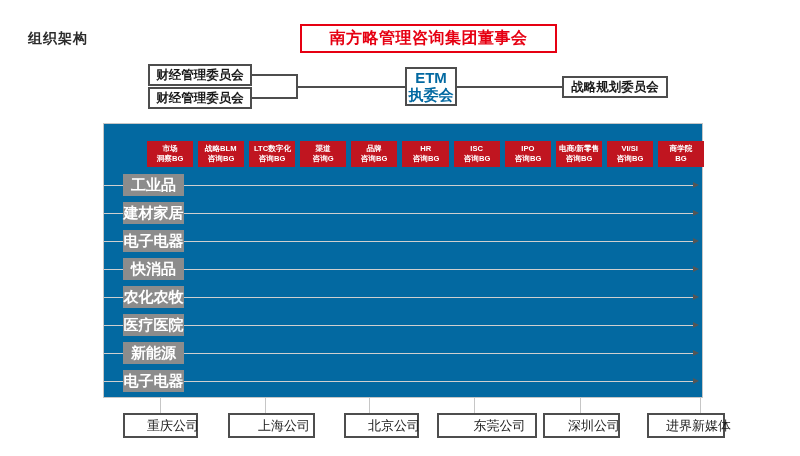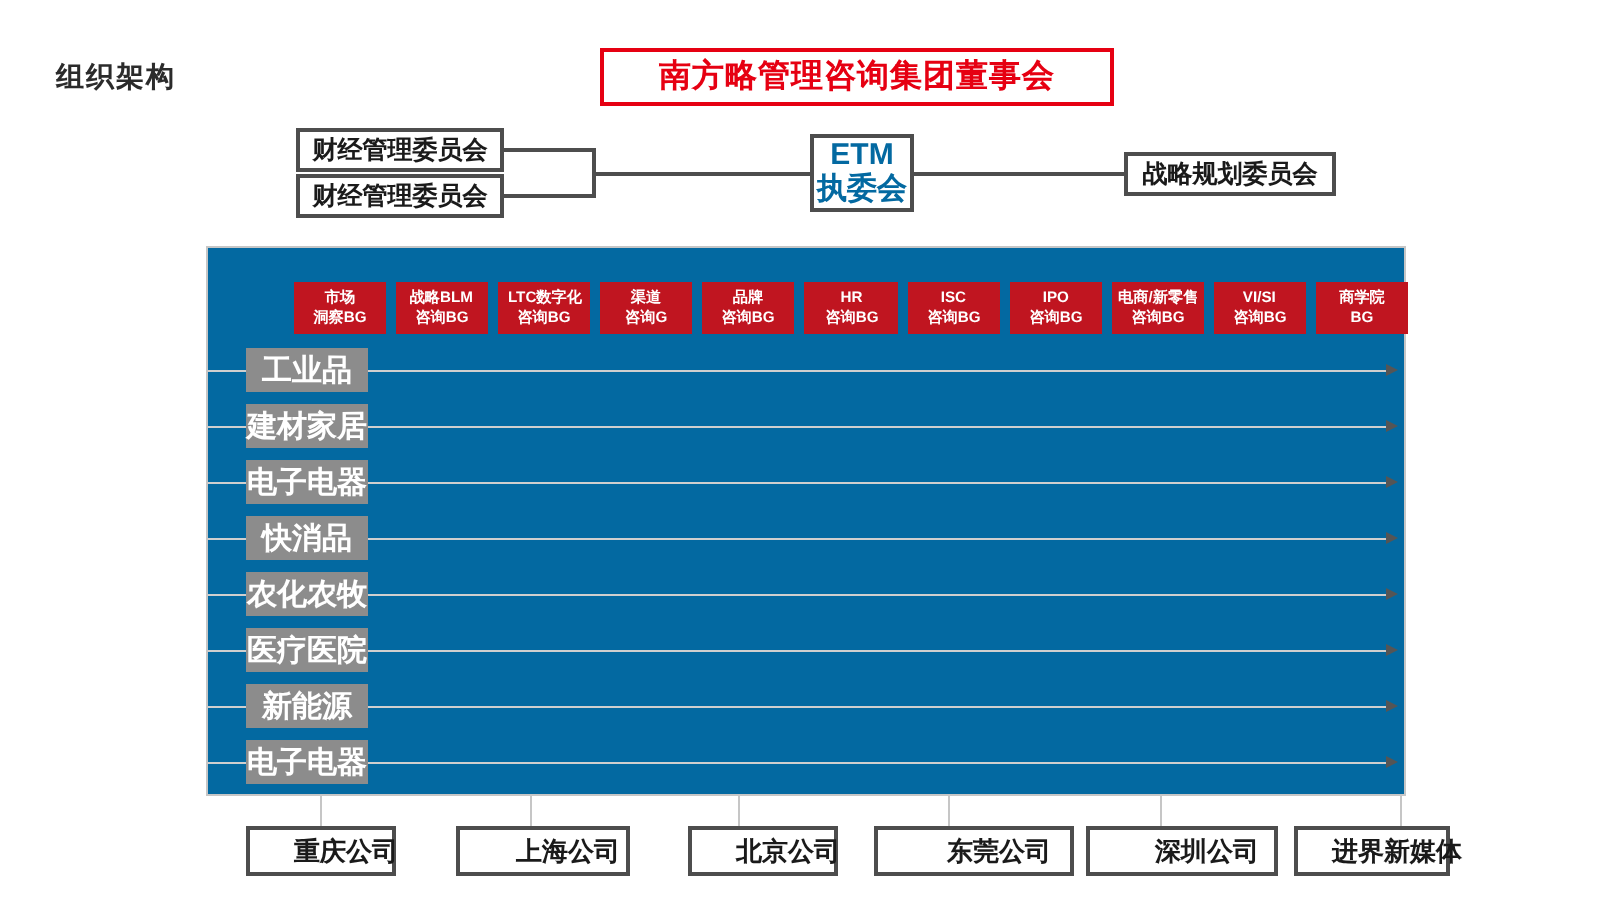--- a/index.html
+++ b/index.html
@@ -50,21 +50,21 @@
     border-top:3.5px solid transparent;border-bottom:3.5px solid transparent;
     border-left:6px solid #555555;
   }
   .ind-box{
     position:absolute;left:19px;width:61px;height:22px;margin-top:-11px;
     background:#8c8c8c;color:#ffffff;font-size:15px;font-weight:bold;
     display:flex;align-items:center;justify-content:center;white-space:nowrap;
   }
   .cbox{
     border:2px solid #4d4d4d;background:#fff;color:#1a1a1a;
-    font-size:13px;font-weight:bold;display:flex;align-items:center;justify-content:center;
+    font-size:13px;font-weight:normal;display:flex;align-items:center;justify-content:center;
     box-sizing:border-box;height:25px;white-space:nowrap;padding-left:25px;
   }
 </style>
 </head>
 <body>
 
 <div class="abs heading" style="left:28px;top:11px;margin-top:19px;">组织架构</div>
 
 <div class="abs board-box" style="left:300px;top:24px;width:257px;height:29px;">南方略管理咨询集团董事会</div>
 
@@ -180,14 +180,14 @@
 <div class="abs lline-v" style="left:265px;top:398px;height:15px;"></div>
 <div class="abs lline-v" style="left:369px;top:398px;height:15px;"></div>
 <div class="abs lline-v" style="left:474px;top:398px;height:15px;"></div>
 <div class="abs lline-v" style="left:580px;top:398px;height:15px;"></div>
 <div class="abs lline-v" style="left:700px;top:398px;height:15px;"></div>
 
 <div class="abs cbox" style="left:123px;top:413px;width:75px;">重庆公司</div>
 <div class="abs cbox" style="left:228px;top:413px;width:87px;">上海公司</div>
 <div class="abs cbox" style="left:344px;top:413px;width:75px;">北京公司</div>
 <div class="abs cbox" style="left:437px;top:413px;width:100px;">东莞公司</div>
-<div class="abs cbox" style="left:543px;top:413px;width:96px;">深圳公司</div>
+<div class="abs cbox" style="left:543px;top:413px;width:77px;">深圳公司</div>
 <div class="abs cbox" style="left:647px;top:413px;width:78px;">进界新媒体</div>
 
 </body></html>

